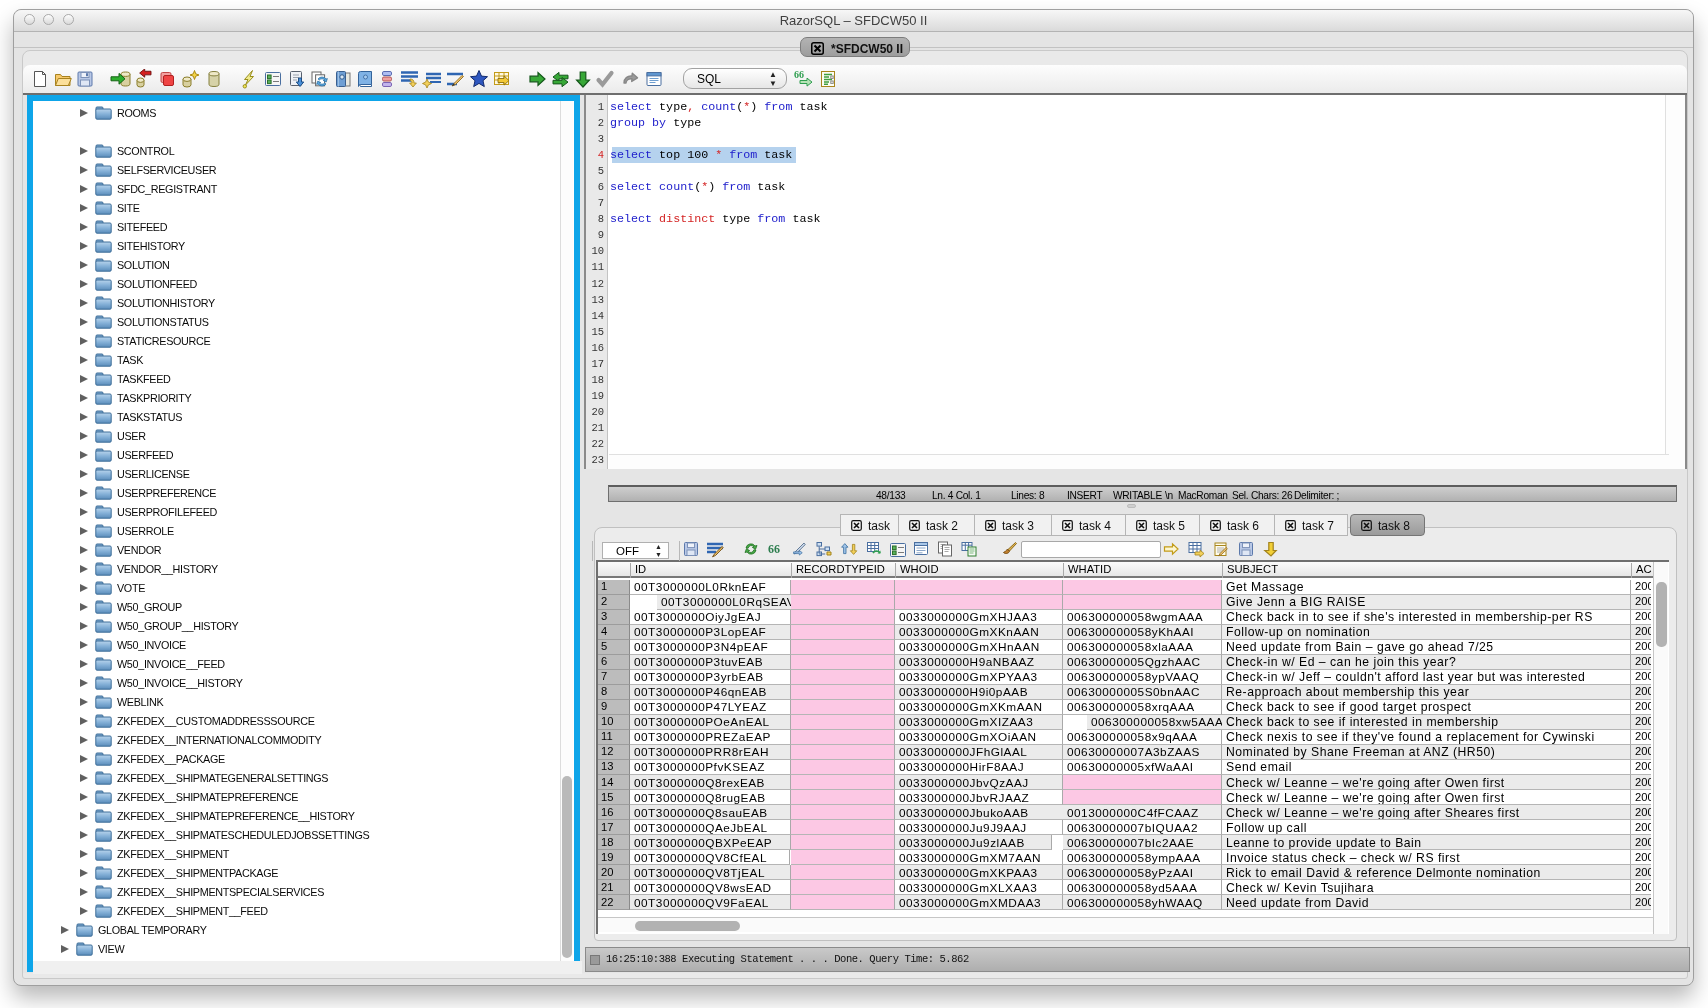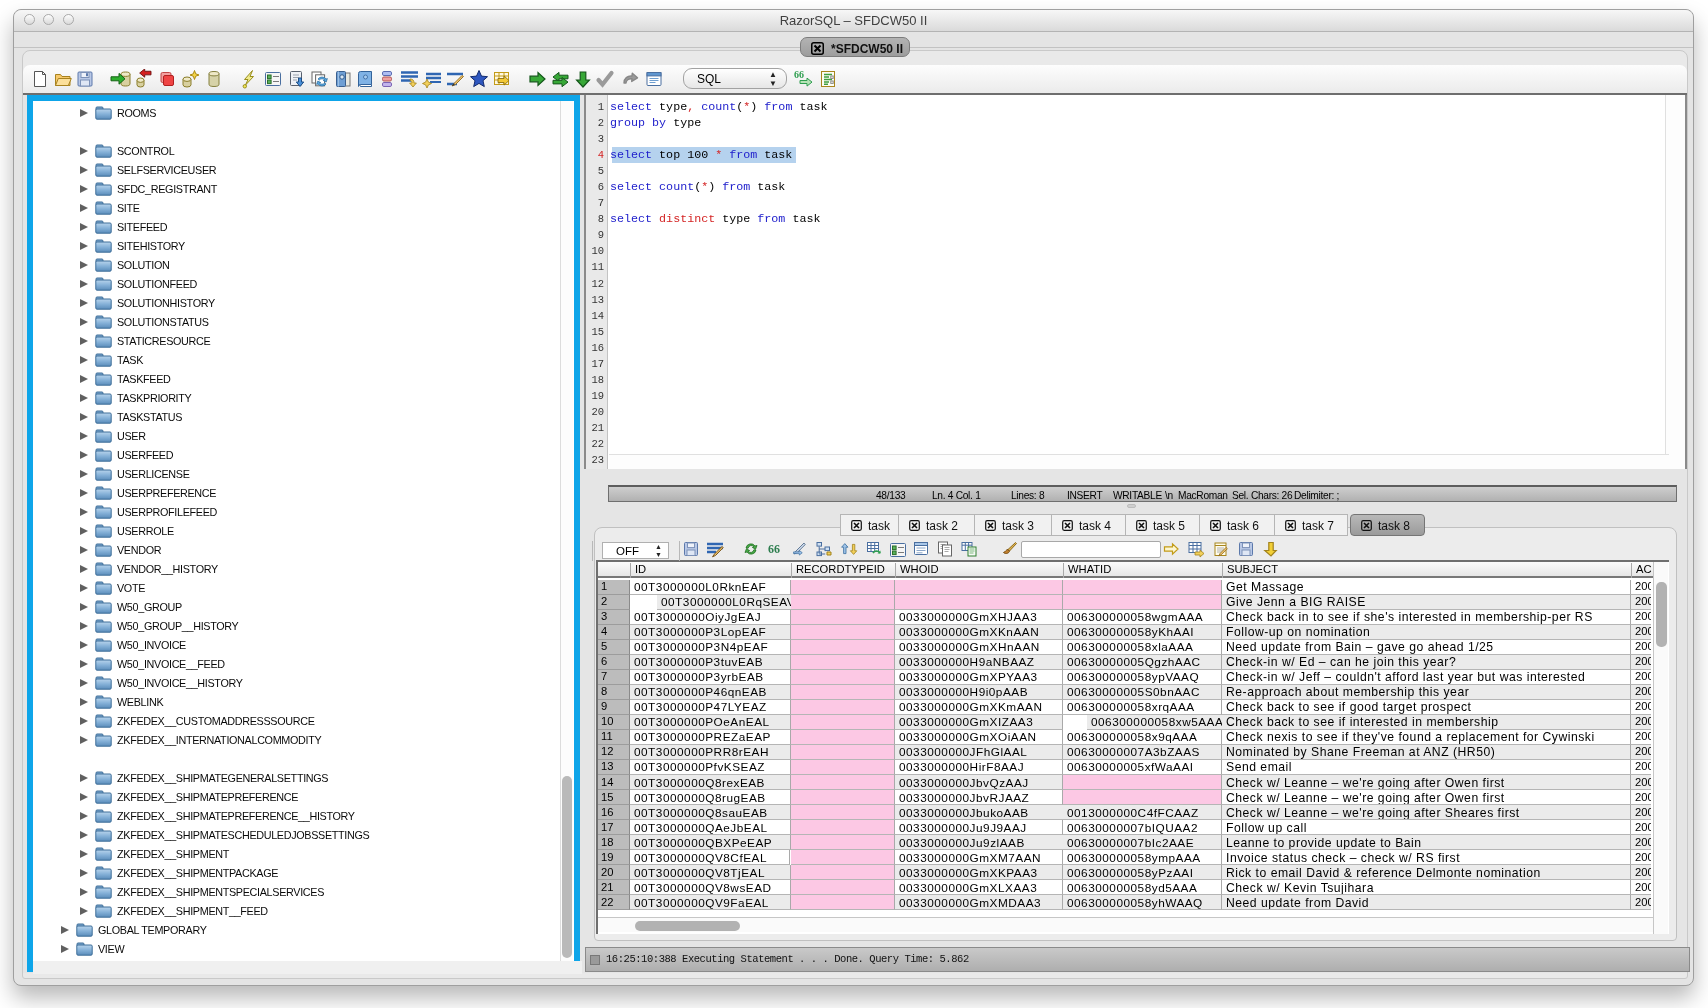--- a/index.html
+++ b/index.html
@@ -748,20 +748,35 @@
             <defs>
               <linearGradient id="fg" x1="0" y1="0" x2="0" y2="1">
                 <stop offset="0" stop-color="#b8d4ec"></stop>
                 <stop offset="0.5" stop-color="#85b1d8"></stop>
                 <stop offset="1" stop-color="#5a8cba"></stop>
               </linearGradient>
             </defs>
           </svg></span>
         <span class="tlabel" style="left:84px;">ZKFEDEX__INTERNATIONALCOMMODITY</span>
       </div>
+      <div class="trow" style="top:648.5px;width:520px;">
+        <span class="tri" style="left:47px;"></span>
+        <span class="folder" style="left:62px;"><svg width="17" height="14" viewBox="0 0 17 14">
+            <rect x="1" y="1" width="7" height="4" rx="1" fill="#7aa7cf" stroke="#3f6e99"></rect>
+            <rect x="0.8" y="3" width="15.4" height="10.2" rx="1.2" fill="url(#fg)" stroke="#3f6e99"></rect>
+            <defs>
+              <linearGradient id="fg" x1="0" y1="0" x2="0" y2="1">
+                <stop offset="0" stop-color="#b8d4ec"></stop>
+                <stop offset="0.5" stop-color="#85b1d8"></stop>
+                <stop offset="1" stop-color="#5a8cba"></stop>
+              </linearGradient>
+            </defs>
+          </svg></span>
+        <span class="tlabel" style="left:84px;">ZKFEDEX__PACKAGE</span>
+      </div>
       <div class="trow" style="top:667.5px;width:520px;">
         <span class="tri" style="left:47px;"></span>
         <span class="folder" style="left:62px;"><svg width="17" height="14" viewBox="0 0 17 14">
             <rect x="1" y="1" width="7" height="4" rx="1" fill="#7aa7cf" stroke="#3f6e99"></rect>
             <rect x="0.8" y="3" width="15.4" height="10.2" rx="1.2" fill="url(#fg)" stroke="#3f6e99"></rect>
             <defs>
               <linearGradient id="fg" x1="0" y1="0" x2="0" y2="1">
                 <stop offset="0" stop-color="#b8d4ec"></stop>
                 <stop offset="0.5" stop-color="#85b1d8"></stop>
                 <stop offset="1" stop-color="#5a8cba"></stop>
@@ -1157,21 +1172,21 @@
         <div class="td idc even" style="left:465px;width:159px;">006300000058yKhAAI</div>
         <div class="td sub even" style="left:624px;width:409px;">Follow-up on nomination</div>
         <div class="td even" style="left:1033px;width:22px;border-right:none;">2006</div>
       </div>
       <div class="tr" style="top:77.66px;">
         <div class="td num" style="left:0;width:32px;">5</div>
         <div class="td idc" style="left:32px;width:161px;">00T3000000P3N4pEAF</div>
         <div class="td pink" style="left:193px;width:104px;"></div>
         <div class="td idc" style="left:297px;width:168px;">0033000000GmXHnAAN</div>
         <div class="td idc" style="left:465px;width:159px;">006300000058xlaAAA</div>
-        <div class="td sub" style="left:624px;width:409px;">Need update from Bain – gave go ahead 1/25</div>
+        <div class="td sub" style="left:624px;width:409px;">Need update from Bain – gave go ahead 7/25</div>
         <div class="td" style="left:1033px;width:22px;border-right:none;">2006</div>
       </div>
       <div class="tr" style="top:92.7px;">
         <div class="td num" style="left:0;width:32px;">6</div>
         <div class="td idc even" style="left:32px;width:161px;">00T3000000P3tuvEAB</div>
         <div class="td pink" style="left:193px;width:104px;"></div>
         <div class="td idc even" style="left:297px;width:168px;">0033000000H9aNBAAZ</div>
         <div class="td idc even" style="left:465px;width:159px;">00630000005QgzhAAC</div>
         <div class="td sub even" style="left:624px;width:409px;">Check-in w/ Ed – can he join this year?</div>
         <div class="td even" style="left:1033px;width:22px;border-right:none;">2006</div>
@@ -1272,21 +1287,21 @@
         <div class="td pink" style="left:193px;width:104px;"></div>
         <div class="td idc" style="left:297px;width:168px;">0033000000Ju9J9AAJ</div>
         <div class="td idc" style="left:465px;width:159px;">00630000007bIQUAA2</div>
         <div class="td sub" style="left:624px;width:409px;">Follow up call</div>
         <div class="td" style="left:1033px;width:22px;border-right:none;">2006</div>
       </div>
       <div class="tr" style="top:273.18px;">
         <div class="td num" style="left:0;width:32px;">18</div>
         <div class="td idc even" style="left:32px;width:161px;">00T3000000QBXPeEAP</div>
         <div class="td pink" style="left:193px;width:104px;"></div>
-        <div class="td idc even" style="left:297px;width:187px;">0033000000Ju9zlAAB</div>
+        <div class="td idc even" style="left:297px;width:157px;">0033000000Ju9zlAAB</div>
         <div class="td idc even" style="left:465px;width:159px;">00630000007bIc2AAE</div>
         <div class="td sub even" style="left:624px;width:409px;">Leanne to provide update to Bain</div>
         <div class="td even" style="left:1033px;width:22px;border-right:none;">2006</div>
       </div>
       <div class="tr" style="top:288.22px;">
         <div class="td num" style="left:0;width:32px;">19</div>
         <div class="td idc" style="left:32px;width:160px;">00T3000000QV8CfEAL</div>
         <div class="td pink" style="left:193px;width:104px;"></div>
         <div class="td idc" style="left:297px;width:168px;">0033000000GmXM7AAN</div>
         <div class="td idc" style="left:465px;width:159px;">006300000058ympAAA</div>

